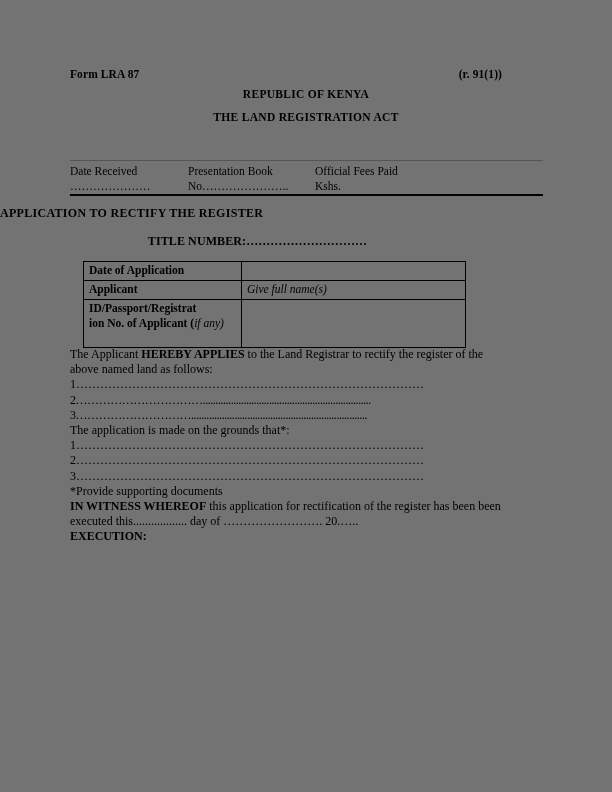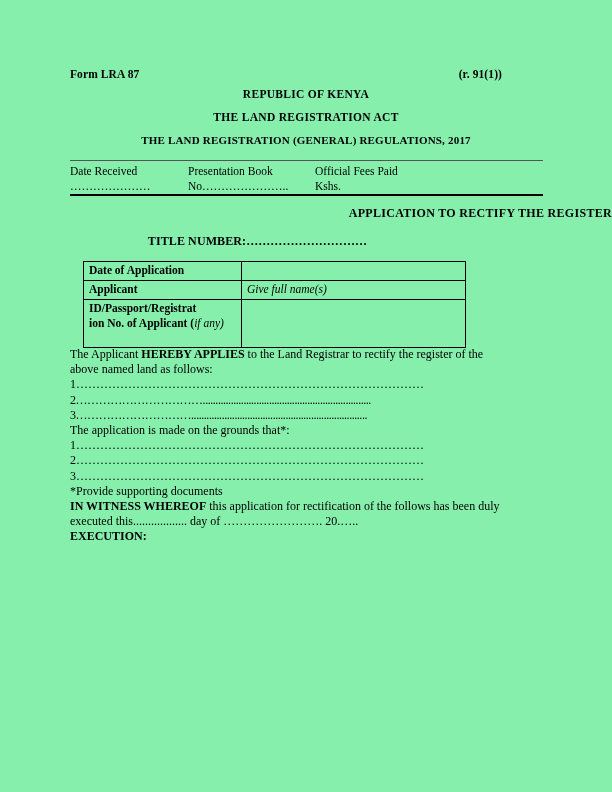--- a/index.html
+++ b/index.html
@@ -4,21 +4,21 @@
 <style>
   html, body {
     margin: 0;
     padding: 0;
     background: #ffffff;
   }
   .page {
     position: relative;
     width: 612px;
     height: 792px;
-    background: #86efac;
+    background: #737373;
     font-family: "Liberation Serif", "DejaVu Serif", serif;
     color: #000000;
     overflow: hidden;
   }
 
   
   .hdr-row {
     position: absolute;
     left: 70px;
     top: 68px;
@@ -66,21 +66,21 @@
   .sc1 { left: 0px; }
   .sc2 { left: 118px; }
   .sc3 { left: 245px; }
   .strip-lbl { display: block; white-space: nowrap; }
   .strip-val { display: block; white-space: nowrap; letter-spacing: 0px; }
 
   
   .app-title {
     position: absolute;
     left: 0; top: 206px; width: 612px;
-    text-align: right;
+    text-align: left;
     font-size: 12px;
     font-weight: bold;
     letter-spacing: 0.3px;
   }
   .title-number {
     position: absolute;
     left: 0; top: 234px; width: 515px;
     text-align: center;
     font-size: 12px;
     font-weight: bold;
@@ -141,21 +141,20 @@
 
 <div class="page">
 
   <div class="hdr-row">
     <span class="form-no">Form LRA 87</span>
     <span class="rule-no">(r. 91(1))</span>
   </div>
 
   <div class="center-line ctr-republic">REPUBLIC OF KENYA</div>
   <div class="center-line ctr-act">THE LAND REGISTRATION ACT</div>
-  <div class="center-line ctr-regs">THE LAND REGISTRATION (GENERAL) REGULATIONS, 2017</div>
 
   <div class="strip">
     <div class="strip-cols">
       <div class="strip-col sc1">
         <span class="strip-lbl">Date Received</span>
         <span class="strip-val">…………………</span>
       </div>
       <div class="strip-col sc2">
         <span class="strip-lbl">Presentation Book</span>
         <span class="strip-val">No…………………..</span>
@@ -196,21 +195,21 @@
     <p class="dotline tight">3………………………….....................................................................</p>
 
     <p class="sec-label">The application is made on the grounds that*:</p>
 
     <p class="dotline">1……………………………………………………………………………</p>
     <p class="dotline">2……………………………………………………………………………</p>
     <p class="dotline">3……………………………………………………………………………</p>
 
     <p class="star-note">*Provide supporting documents</p>
 
-    <p class="witness"><b>IN WITNESS WHEREOF</b><span> this application for rectification of the follows has been duly</span></p>
+    <p class="witness"><b>IN WITNESS WHEREOF</b><span> this application for rectification of the register has been been</span></p>
 
     <p class="witness">executed this.................. day of ……………………. 20.…..</p>
 
     <p class="exec">EXECUTION:</p>
 
   </div>
 
 </div>
 
 </body></html>

